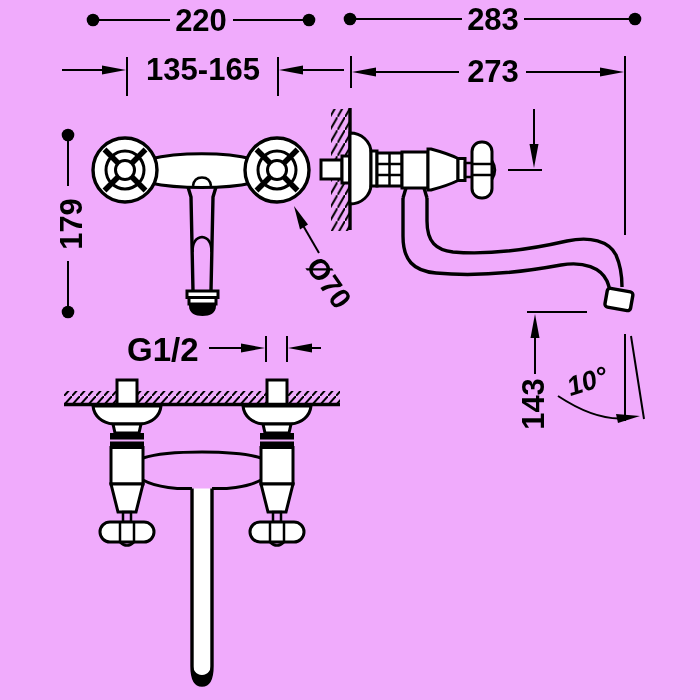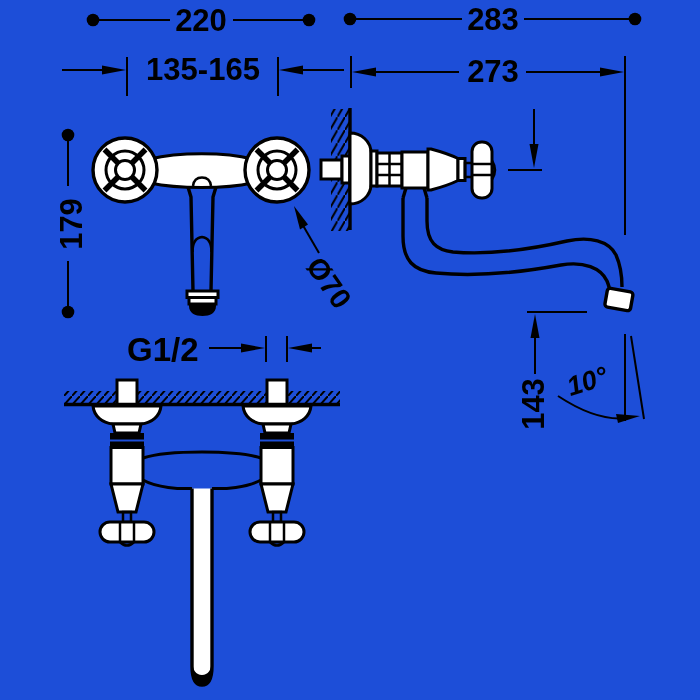--- a/index.html
+++ b/index.html
@@ -1,16 +1,16 @@
 <!DOCTYPE html>
 <html><head>
 <meta charset="utf-8">
 <style>
   html,body{margin:0;padding:0;background:#ffffff;}
-  .stage{position:relative;width:700px;height:700px;background:#1d4ed8;overflow:hidden;}
+  .stage{position:relative;width:700px;height:700px;background:#f0abfc;overflow:hidden;}
   svg{position:absolute;left:0;top:0;}
   text{font-family:"Liberation Sans",sans-serif;font-weight:bold;fill:#000;}
   .dimtxt{font-size:31px;}
   .threadtxt{font-size:33px;}
   .diatxt{font-size:29px;}
   .angtxt{font-size:27px;font-style:italic;}
   .thin{stroke:#000;stroke-width:2;fill:none;}
   .obj{stroke:#000;stroke-width:3;fill:#ffffff;}
   .objn{stroke:#000;stroke-width:3;fill:none;}
   .inner{stroke:#000;stroke-width:2.5;fill:none;}

